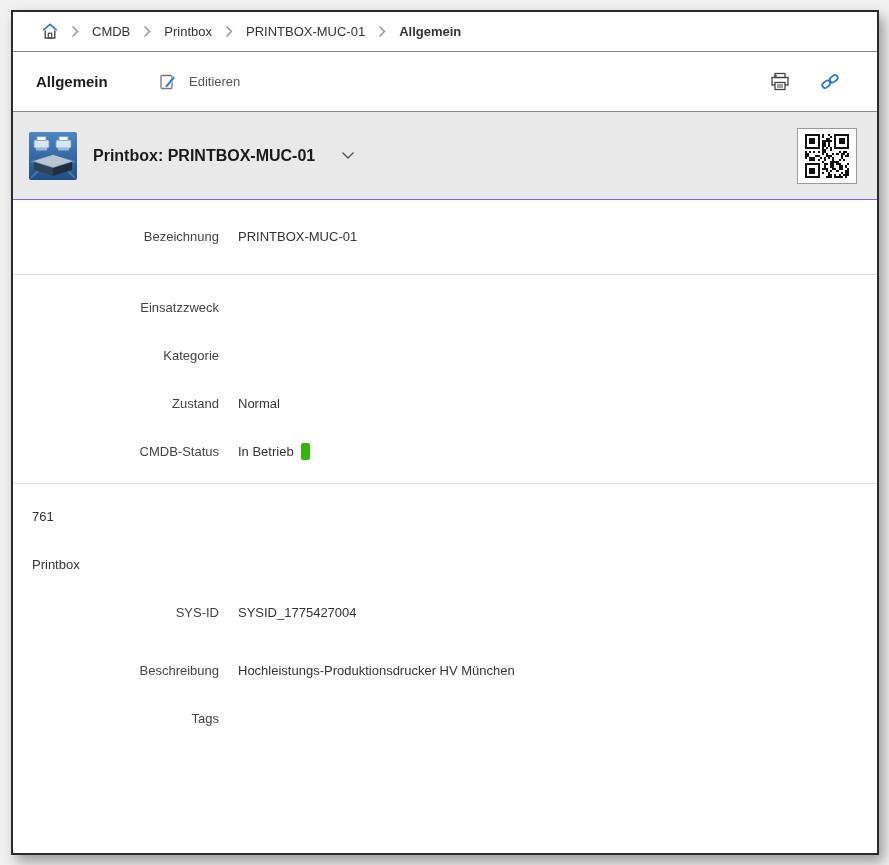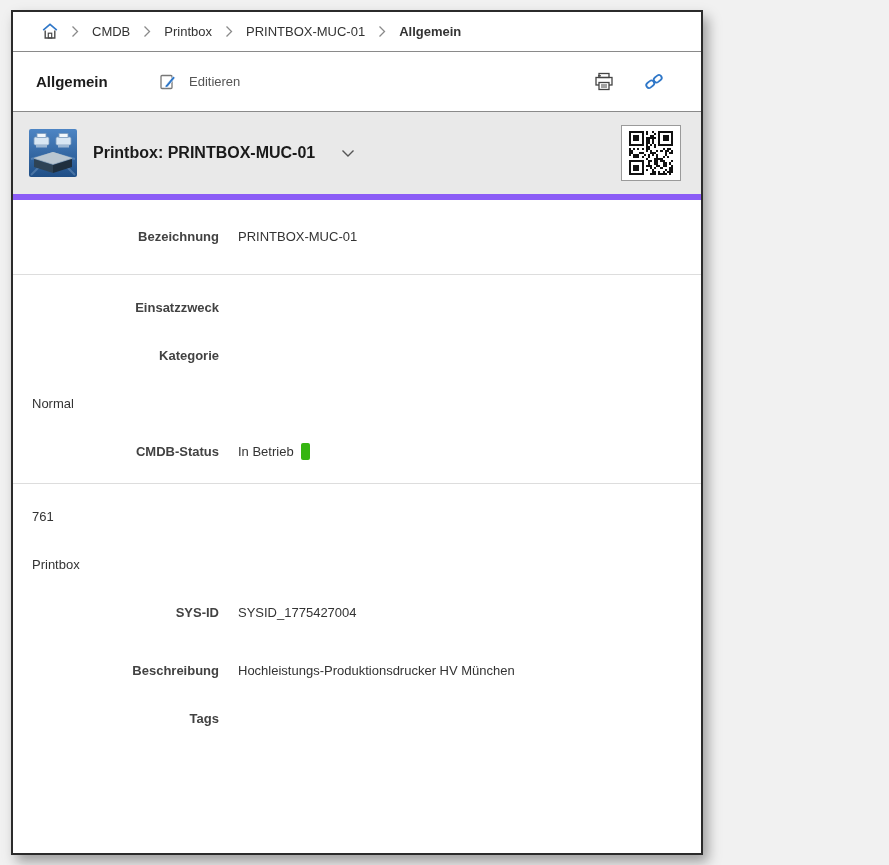--- a/index.html
+++ b/index.html
@@ -5,21 +5,21 @@
   * { box-sizing: border-box; margin: 0; padding: 0; }
   html, body {
     width: 889px; height: 865px;
     font-family: "Liberation Sans", sans-serif;
     background: #f1f1f1;
     overflow: hidden;
   }
   .frame {
     position: absolute;
     left: 11px; top: 10px;
-    width: 692px; height: 845px;
+    width: 868px; height: 845px;
     background: #ffffff;
     border: 2px solid #2b2b2b;
     box-shadow: 5px 7px 12px rgba(0,0,0,0.35);
   }
   
   .breadcrumb-bar {
     height: 40px;
     display: flex; align-items: center;
     padding-left: 29px;
     border-bottom: 1px solid #8a8a8a;
@@ -57,21 +57,21 @@
     background: none; border: none; cursor: pointer;
     display: inline-flex; align-items: center; justify-content: center;
     width: 30px; height: 30px;
   }
   .icon-button.print { margin-right: 20px; }
   .icon-button.link { margin-right: 32px; }
   
   .obj-header {
     height: 88px;
     background: #e9e9e9;
-    border-bottom: 6px solid #8b5cf6;
+    border-bottom: 1px solid #8b5cf6;
     display: flex; align-items: center;
     padding: 0 20px 0 16px;
   }
   .obj-icon { width: 48px; height: 48px; flex: 0 0 48px; }
   .obj-title {
     margin-left: 16px;
     font-size: 16px; font-weight: bold; color: #1a1a1a;
   }
   .title-chevron {
     margin-left: 26px;
@@ -91,21 +91,21 @@
   .section:last-child { border-bottom: none; }
   .section.first { padding: 12px 0 14px 0; }
   .field-row {
     display: flex; align-items: center;
     min-height: 48px;
   }
   .field-row.extra-gap { margin-top: 10px; }
   .field-label {
     width: 206px;
     text-align: right;
-    font-size: 13px; font-weight: bold; color: #424242;
+    font-size: 13px; font-weight: normal; color: #424242;
     flex: 0 0 206px;
   }
   .field-value {
     margin-left: 19px;
     font-size: 13px; color: #333;
     display: inline-flex; align-items: center;
   }
   .status-badge {
     display: inline-block;
     width: 9px; height: 17px;
@@ -466,20 +466,21 @@
       <div class="section">
         <div class="field-row">
           <div class="field-label">Einsatzzweck</div>
           <div class="field-value"></div>
         </div>
         <div class="field-row">
           <div class="field-label">Kategorie</div>
           <div class="field-value"></div>
         </div>
         <div class="field-row">
+          <div class="field-label">Zustand</div>
           <div class="field-value">Normal</div>
         </div>
         <div class="field-row">
           <div class="field-label">CMDB-Status</div>
           <div class="field-value">In Betrieb<span class="status-badge" style="background: rgb(53, 181, 16);"></span></div>
         </div>
       </div>
       <div class="section">
         <div class="field-row">
           <div class="field-value">761</div>

